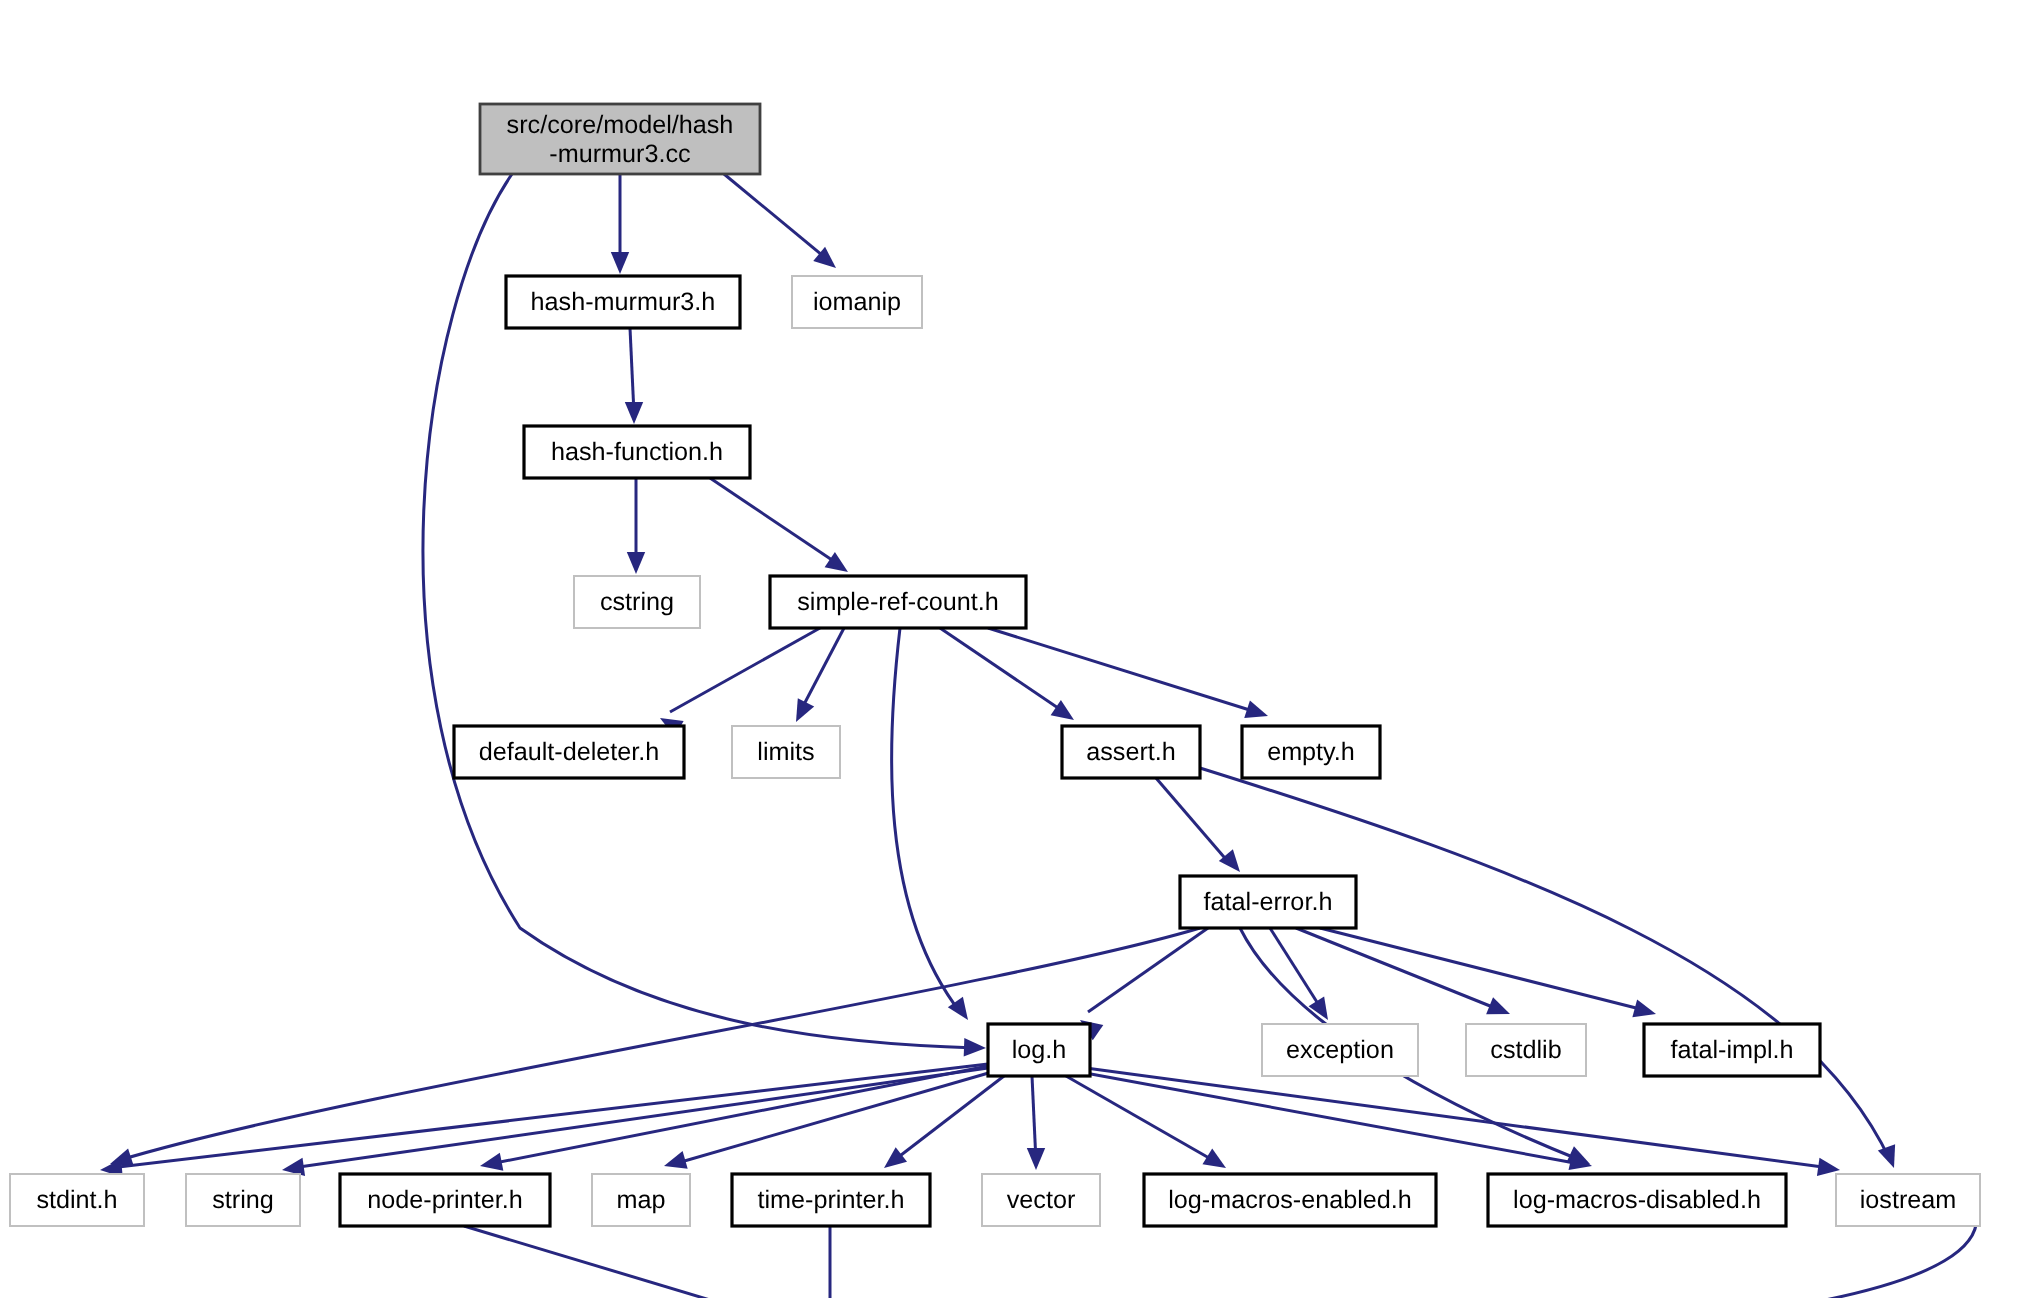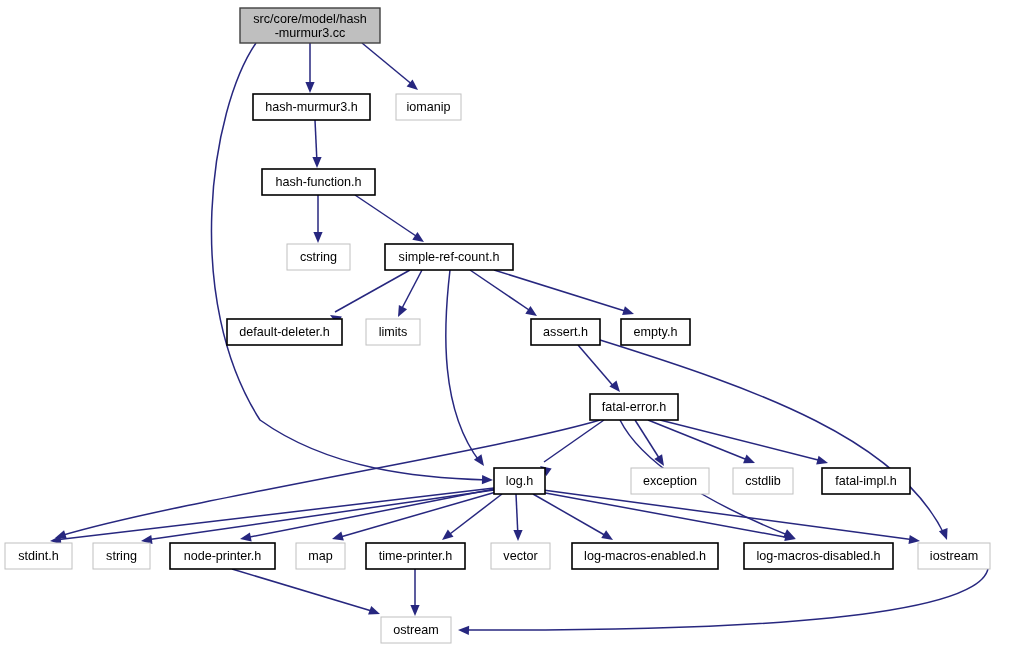--- a/index.html
+++ b/index.html
@@ -10,20 +10,21 @@
   body {
     width: 1014px;
     height: 649px;
     overflow: hidden;
     font-family: "Liberation Sans", sans-serif;
   }
   #graph-root {
     position: relative;
     width: 1014px;
     height: 578px;
+    margin-top: 44px;
   }
   svg#dep-graph {
     display: block;
     width: 1014px;
     height: 649px;
   }
   .node-box {
     fill: #ffffff;
     stroke: #c0c0c0;
     stroke-width: 1;

